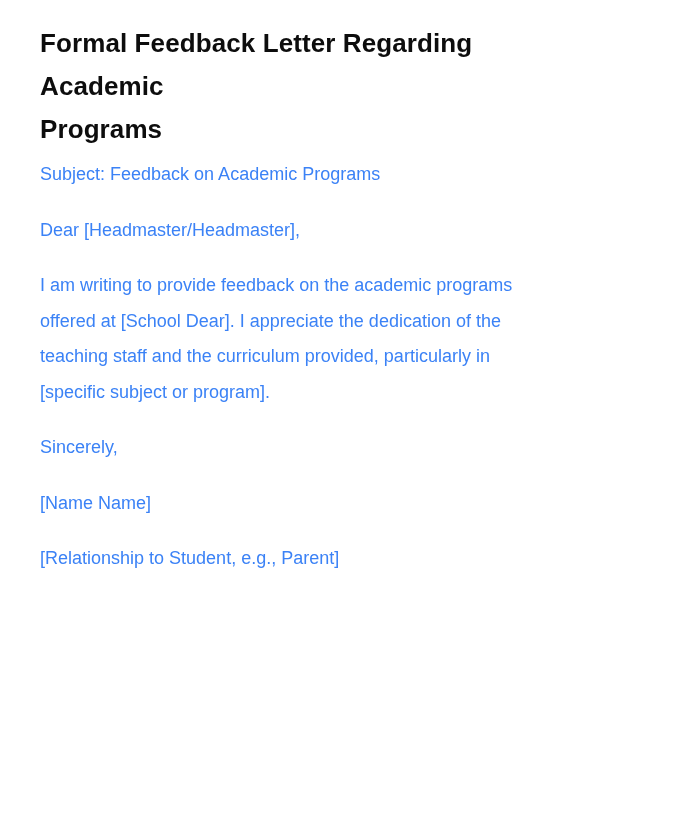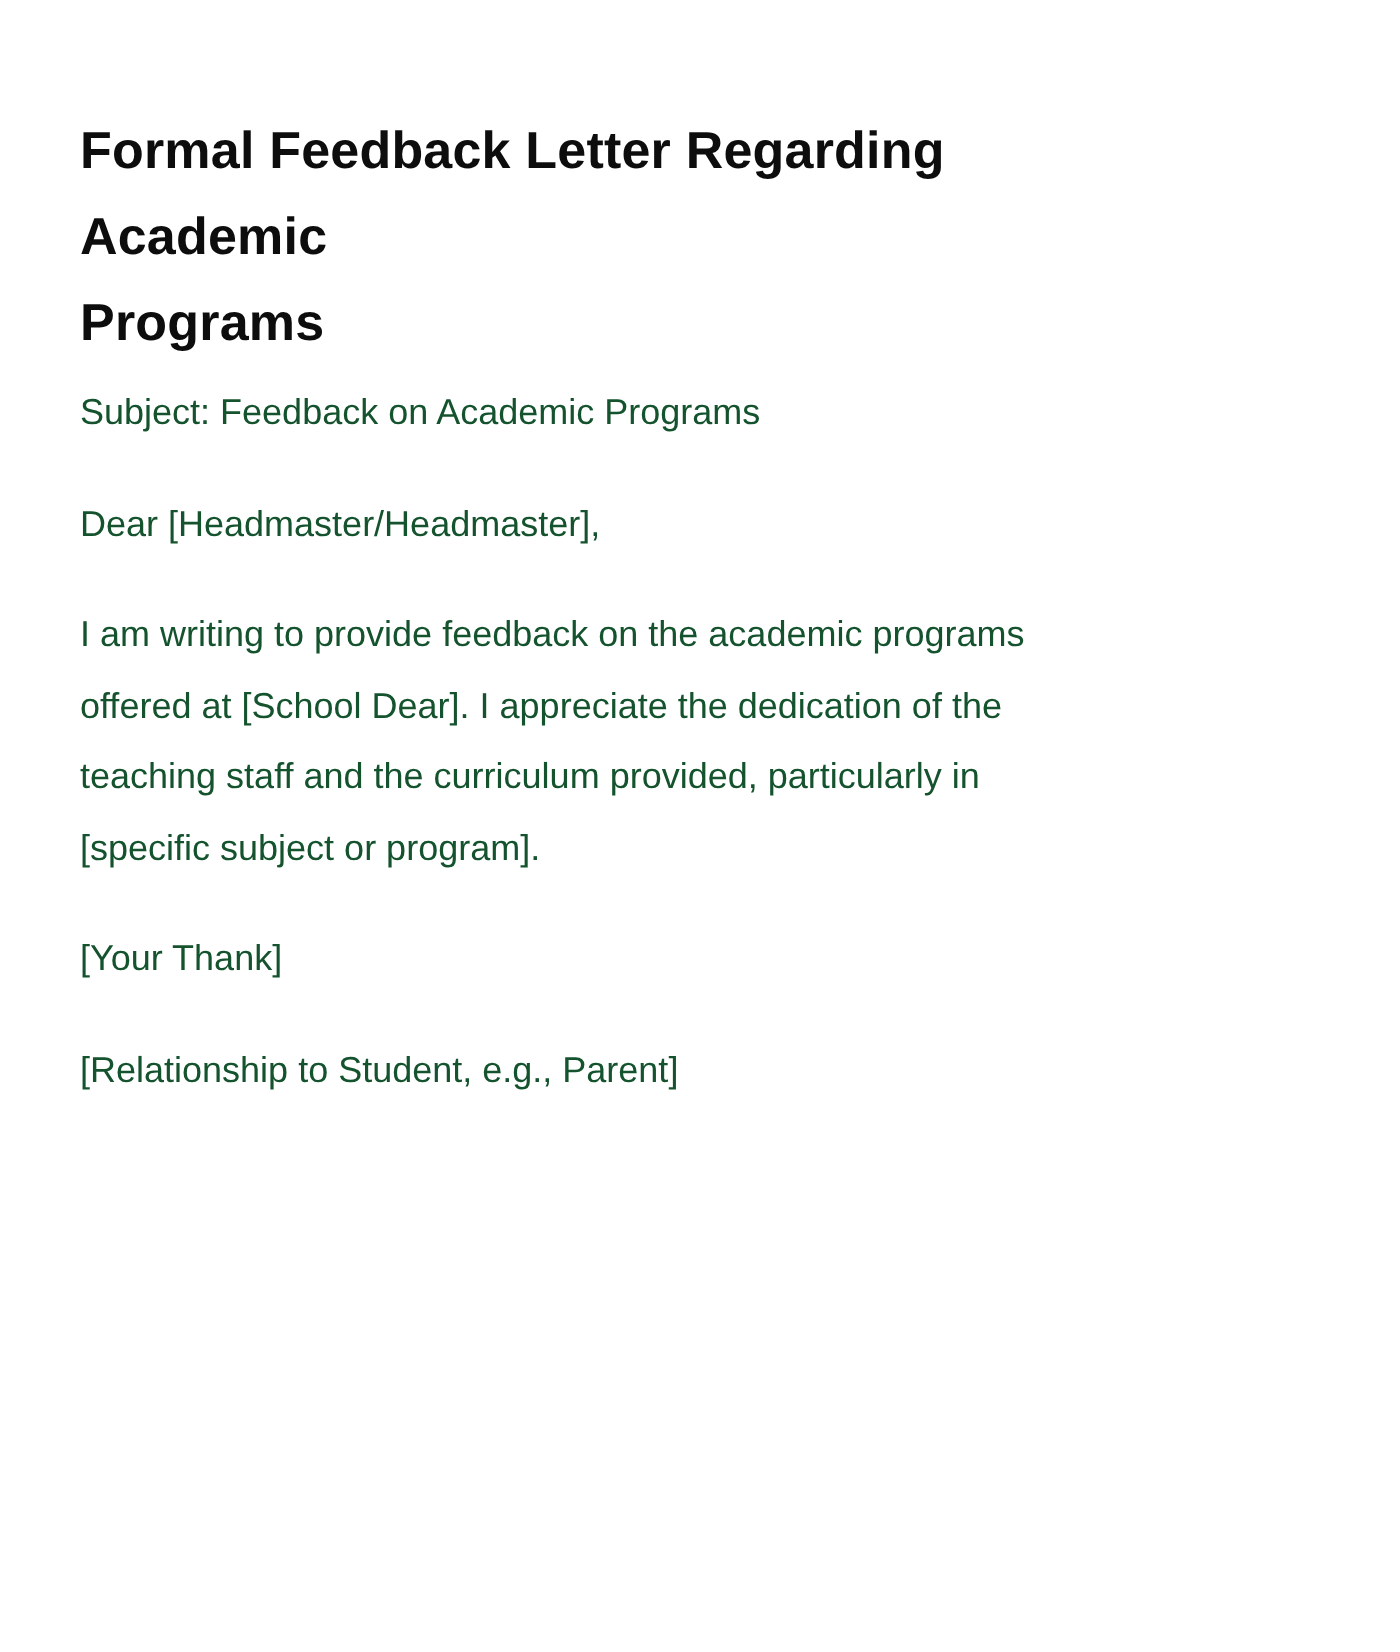--- a/index.html
+++ b/index.html
@@ -11,37 +11,36 @@
     width: 700px;
     height: 826px;
     overflow: hidden;
     font-family: "Liberation Sans", sans-serif;
     color: #212121;
   }
   .letter {
     box-sizing: border-box;
     width: 574px;
     padding: 22px 40px 0 40px;
-    margin-top: 32px;
   }
   .letter-title {
     margin: 0 0 6px 0;
     font-size: 26px;
     line-height: 43px;
     font-weight: 700;
     color: #0d0d0d;
     white-space: pre-line;
     letter-spacing: 0.1px;
   }
   .para {
     margin: 0 0 20px 0;
     font-size: 18px;
     line-height: 35.5px;
     font-weight: 400;
-    color: #14532d;
+    color: #3b82f6;
     white-space: pre-line;
   }
 </style>
 </head>
 <body>
 
 <article class="letter">
   <h1 class="letter-title">Formal Feedback Letter Regarding Academic
 Programs</h1>
 
@@ -49,17 +48,18 @@
 
   <p class="para">Dear [Headmaster/Headmaster],</p>
 
   <p class="para">I am writing to provide feedback on the academic programs
 offered at [School Dear]. I appreciate the dedication of the
 teaching staff and the curriculum provided, particularly in
 [specific subject or program].</p>
 
 
 
+  <p class="para">Sincerely,</p>
 
-  <p class="para">[Your Thank]</p>
+  <p class="para">[Name Name]</p>
 
   <p class="para">[Relationship to Student, e.g., Parent]</p>
 </article>
 
 </body></html>

